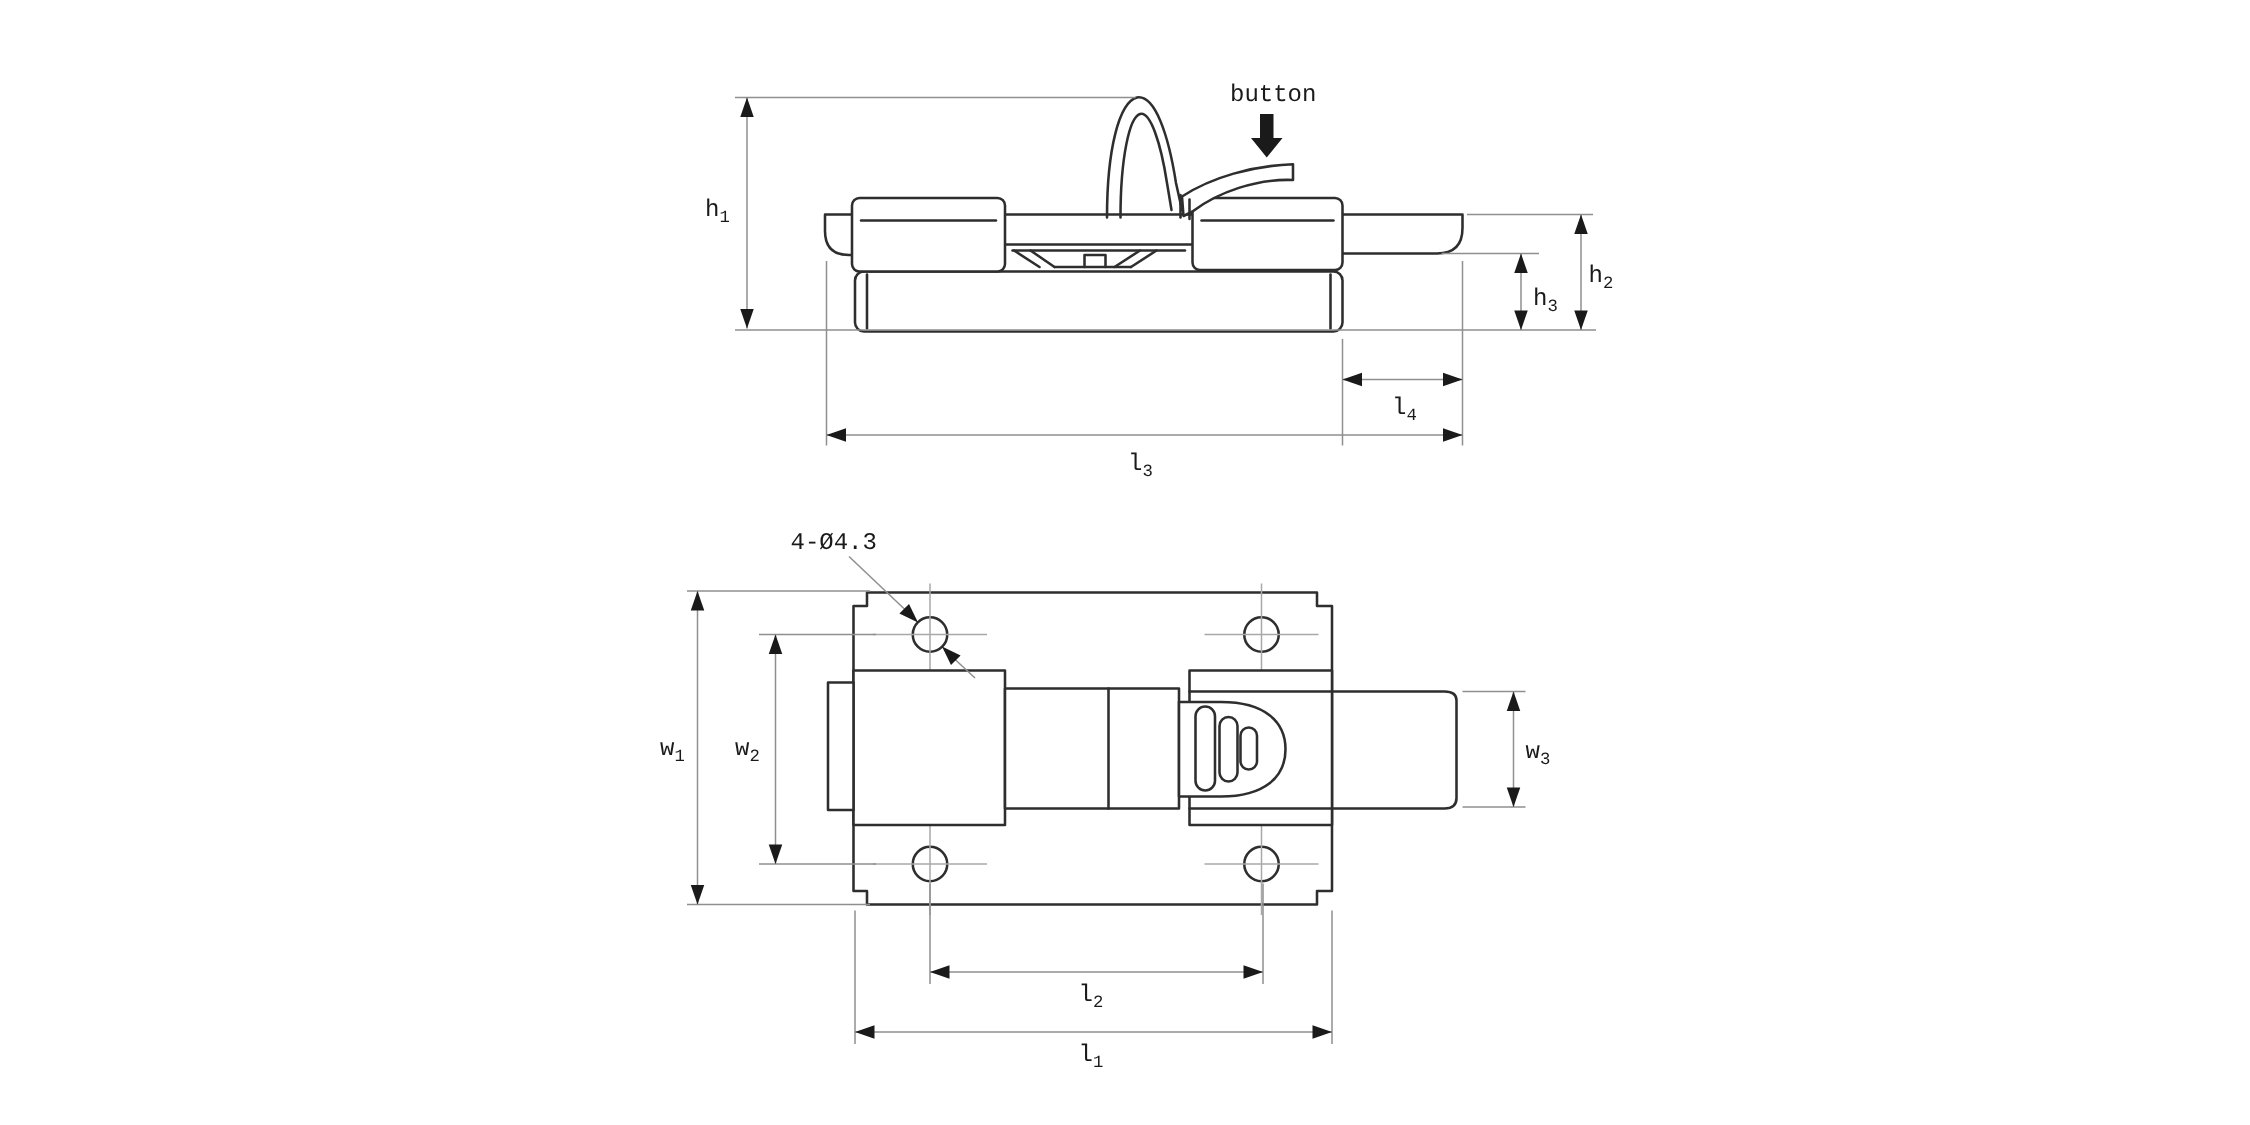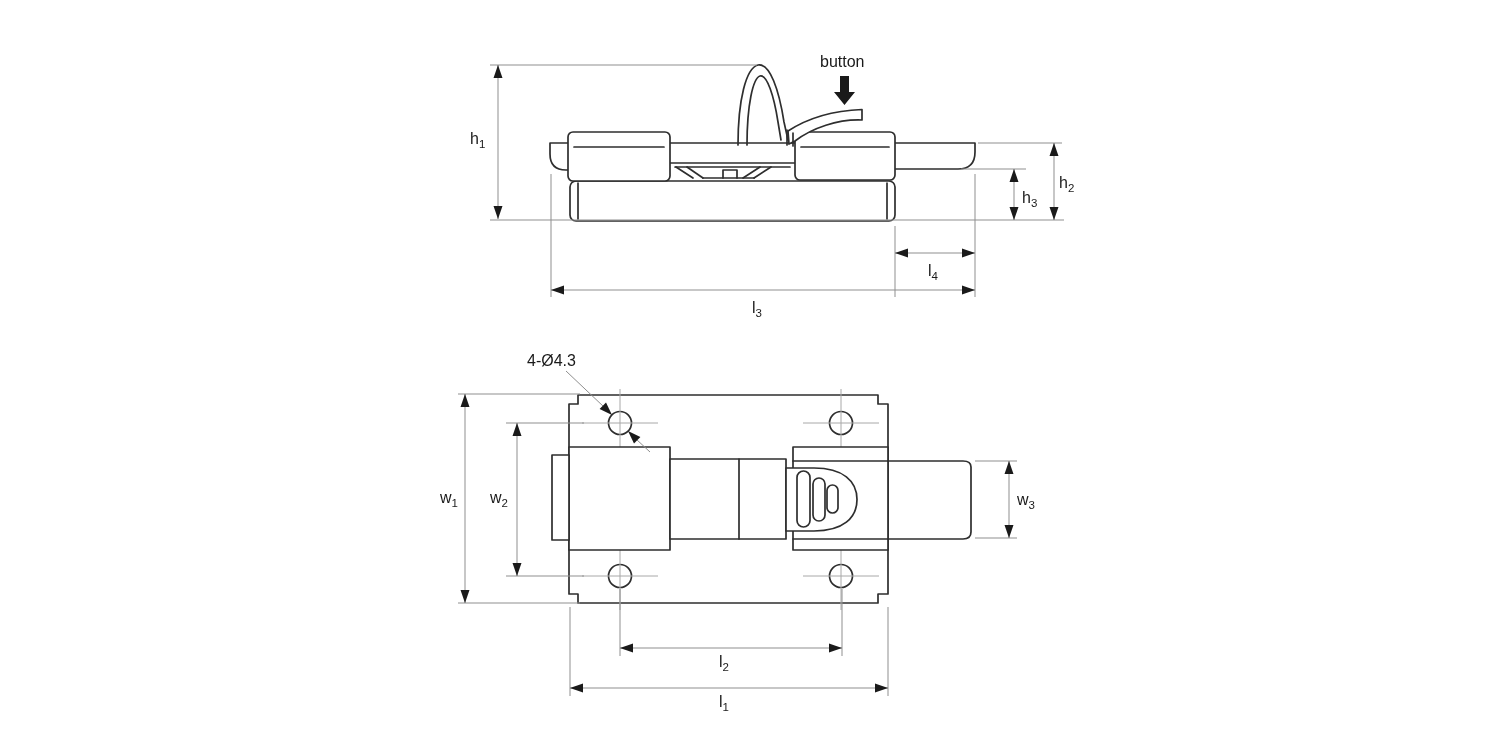--- a/index.html
+++ b/index.html
@@ -6,21 +6,21 @@
     --background:#ffffff;
     --object-line:#2e2e2e;
     --dim-line:#8f8f8f;
     --crosshair:#a8a8a8;
     --arrow:#1a1a1a;
     --text:#1a1a1a;
   }
   html,body{margin:0;padding:0;background:var(--background);}
   .stage{
     position:relative;width:1500px;height:750px;background:var(--background);
-    font-family:Liberation Sans, sans-serif;overflow:hidden;
+    font-family:Liberation Mono, monospace;overflow:hidden;
   }
   svg{display:block;width:1500px;height:750px;}
   .obj {fill:none;stroke:var(--object-line);stroke-width:1.7;stroke-linecap:round;stroke-linejoin:round;}
   .objf{fill:#ffffff;stroke:var(--object-line);stroke-width:1.7;stroke-linejoin:round;}
   .fillw{fill:#ffffff;stroke:none;}
   .dim {fill:none;stroke:var(--dim-line);stroke-width:1;}
   .xh  {fill:none;stroke:var(--crosshair);stroke-width:1;}
   .arw {fill:var(--arrow);stroke:none;}
   .lbl {font-size:16px;fill:var(--text);}
   .sub {font-size:11.5px;}

